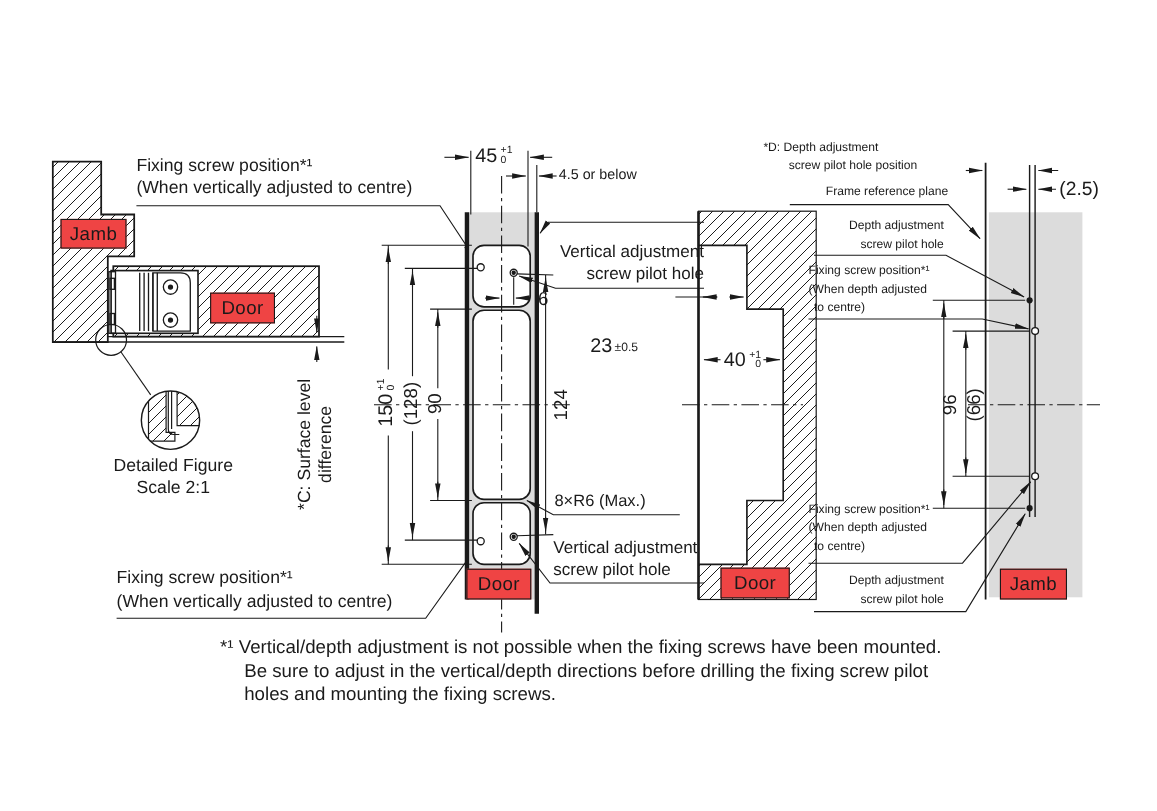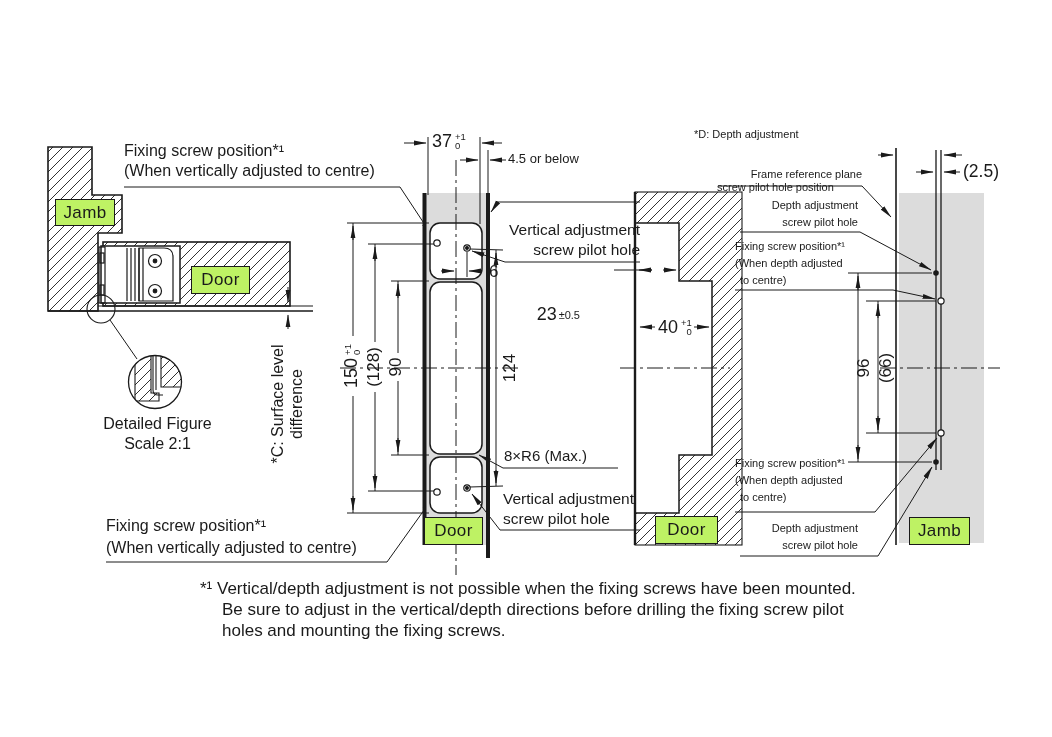--- a/index.html
+++ b/index.html
@@ -3,21 +3,21 @@
 <meta charset="utf-8">
 <style>
   html,body{margin:0;padding:0;background:#fff;}
   .stage{position:relative;width:1052px;height:737px;background:#fff;overflow:hidden;
          font-family:"Liberation Sans",sans-serif;color:#1a1a1a;}
   svg{position:absolute;left:0;top:0;}
   .lbl{position:absolute;white-space:nowrap;font-size:16px;line-height:20px;}
   .sm{font-size:11px;line-height:17px;}
   .right{text-align:right;}
   .center{text-align:center;}
-  .box{position:absolute;background:#bef264;border:1.6px solid #1a1a1a;display:flex;
+  .box{position:absolute;background:#ef4444;border:1.6px solid #1a1a1a;display:flex;
        align-items:center;justify-content:center;font-size:17px;letter-spacing:.4px;}
   .rot{position:absolute;white-space:nowrap;transform:translate(-50%,-50%) rotate(-90deg);}
   .dimtxt{font-size:18px;display:inline-flex;align-items:center;}
   .dim17{font-size:17px;}
   .tol{display:inline-flex;flex-direction:column;font-size:9.5px;line-height:9px;
        margin-left:3px;justify-content:center;}
   .tolsmall{font-size:11px;margin-left:2px;vertical-align:1px;}
   .foot{position:absolute;font-size:17px;line-height:21px;white-space:nowrap;}
   .foot .cont{padding-left:22px;}
 </style>
@@ -232,21 +232,21 @@
   <div>Detailed Figure</div>
   <div>Scale 2:1</div>
 </div>
 
 <div class="rot center" style="left:287px;top:404px;font-size:16px;line-height:19px;">
   <div>*C: Surface level</div>
   <div>difference</div>
 </div>
 
 <div class="lbl dimtxt" style="left:432px;top:131px;">
-  <span>37</span>
+  <span>45</span>
   <span class="tol">
         <span>+1</span>
         <span>0</span>
       </span>
 </div>
 
 <div class="lbl" style="left:508px;top:149px;font-size:13px;">
   <span>4.5 or below</span>
 </div>
 
@@ -309,21 +309,21 @@
         <span>0</span>
       </span>
 </div>
 
 <div class="box" style="left:655px;top:516px;width:61px;height:26px;">
   <span>Door</span>
 </div>
 
 <div class="lbl sm" style="left:694px;top:126px;">
   <div>*D: Depth adjustment</div>
-  <div style="padding-left:23px;margin-top:36px;">screw pilot hole position</div>
+  <div style="padding-left:23px;">screw pilot hole position</div>
 </div>
 
 <div class="lbl sm right" style="left:702px;top:166px;width:160px;">
   <span>Frame reference plane</span>
 </div>
 
 <div class="lbl sm right" style="left:718px;top:197px;width:140px;">
   <div>Depth adjustment</div>
   <div>screw pilot hole</div>
 </div>

